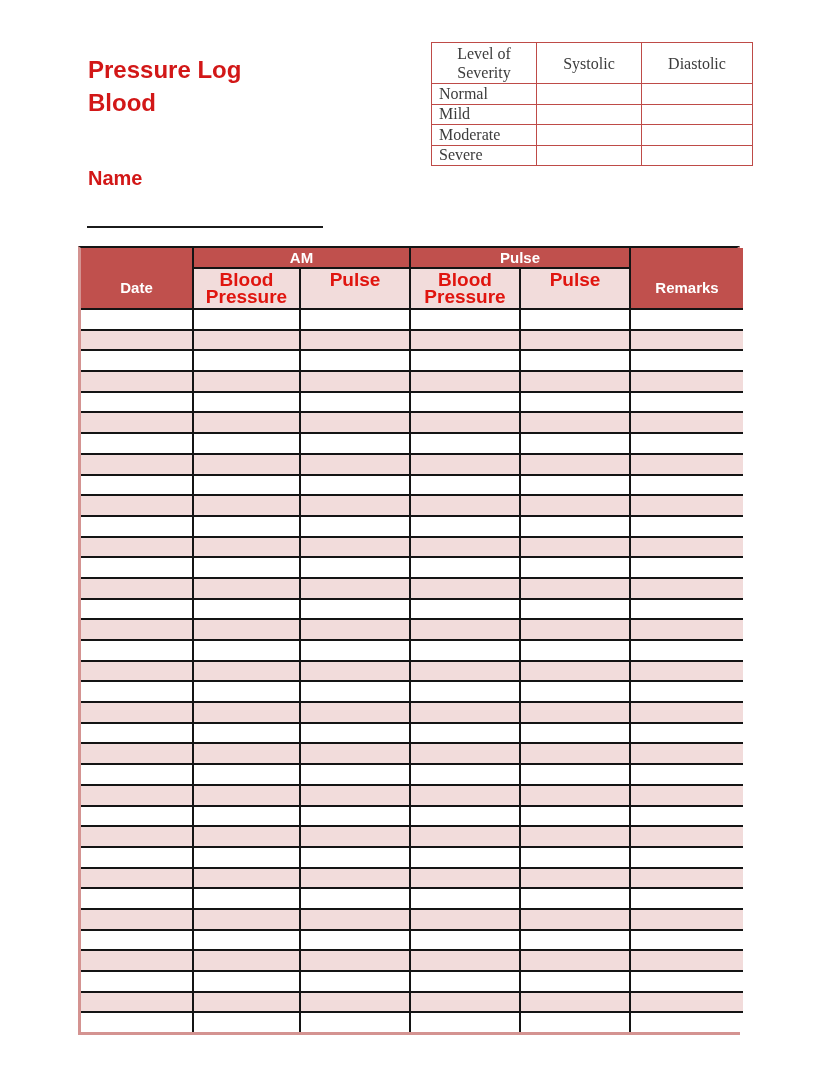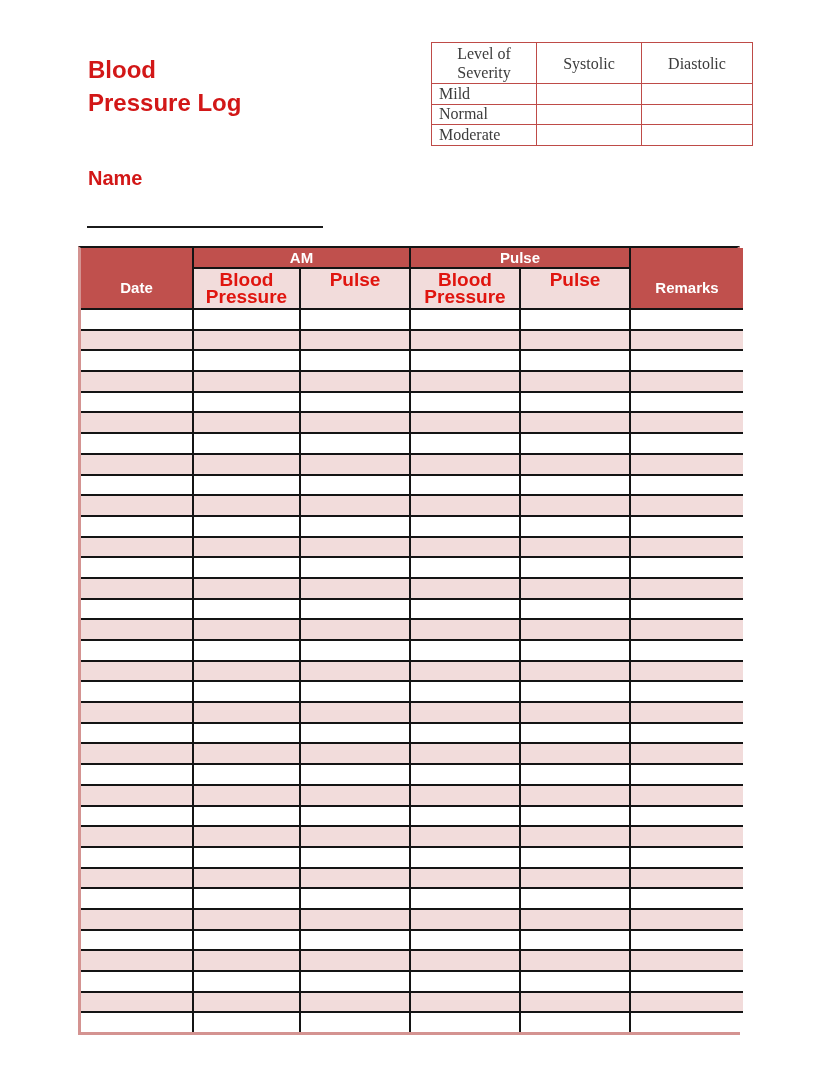--- a/index.html
+++ b/index.html
@@ -63,50 +63,55 @@
   .log tr > *:last-child { border-right:none; }
   .log thead tr:first-child th { border-top:none; }
   .log tbody tr:last-child td { border-bottom:none; }
 </style>
 </head>
 <body style="--accent-red: #D21717; --subheader-red: #E0150F; --header-bg: #C0504D; --row-pink: #F2DCDB; --grid-black: #141414; --outer-pink: #D49391; --severity-border: #BE4B48; --severity-text: #3C3C3C;">
 
 <div class="page">
 
   <div class="title">
+    <div>Pressure Log</div>
     <div>Blood</div>
-    <div>Pressure Log</div>
   </div>
 
   <table class="severity">
     <colgroup>
         <col style="width:105px">
         <col style="width:105px">
         <col style="width:111px">
       </colgroup>
     <thead>
       <tr>
         <th>Level of Severity</th>
         <th>Systolic</th>
         <th>Diastolic</th>
       </tr>
     </thead>
     <tbody>
         <tr>
+          <td>Normal</td>
+          <td></td>
+          <td></td>
+        </tr>
+        <tr>
           <td>Mild</td>
-          <td></td>
-          <td></td>
-        </tr>
-        <tr>
-          <td>Normal</td>
           <td></td>
           <td></td>
         </tr>
         <tr>
           <td>Moderate</td>
+          <td></td>
+          <td></td>
+        </tr>
+        <tr>
+          <td>Severe</td>
           <td></td>
           <td></td>
         </tr>
       </tbody>
   </table>
 
   <div class="name-label">Name</div>
   <div class="name-line"></div>
 
   <div class="log-wrap">

